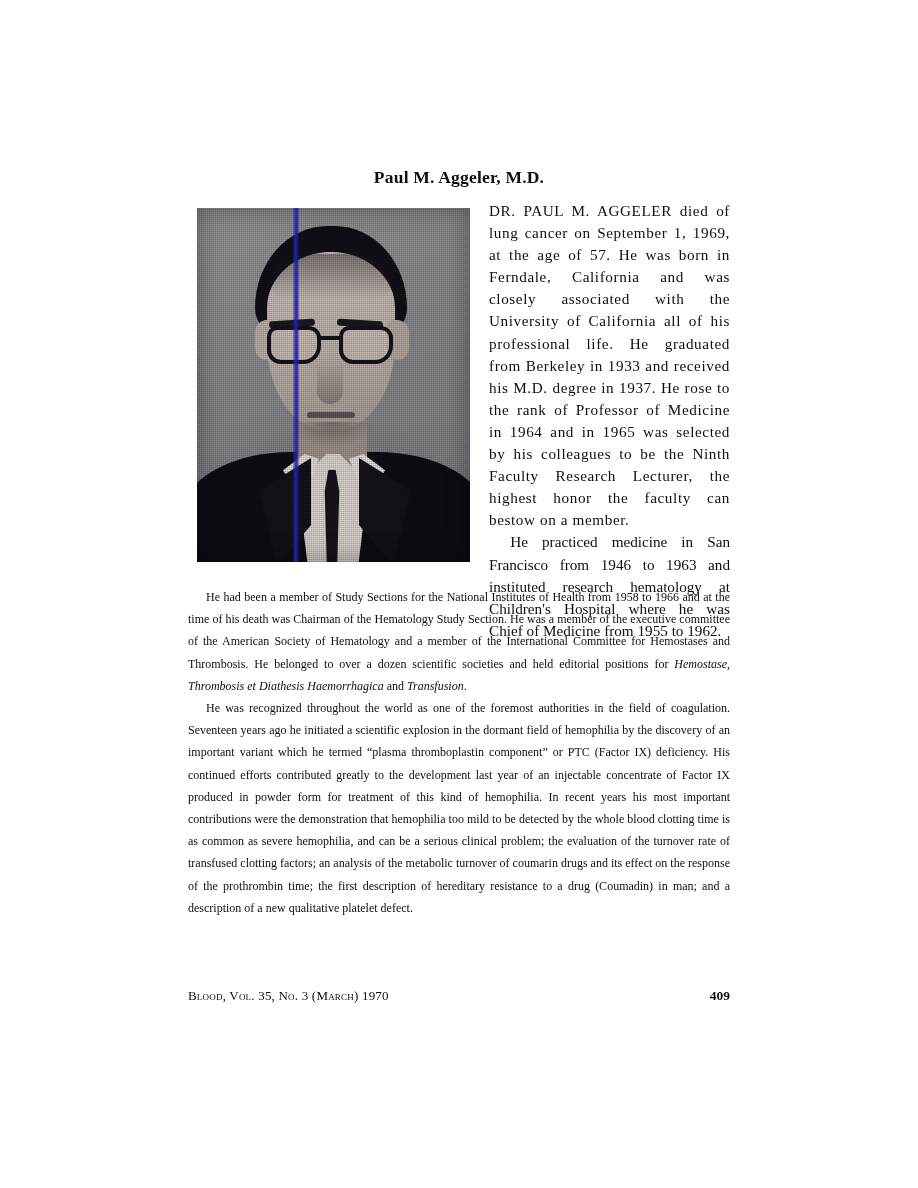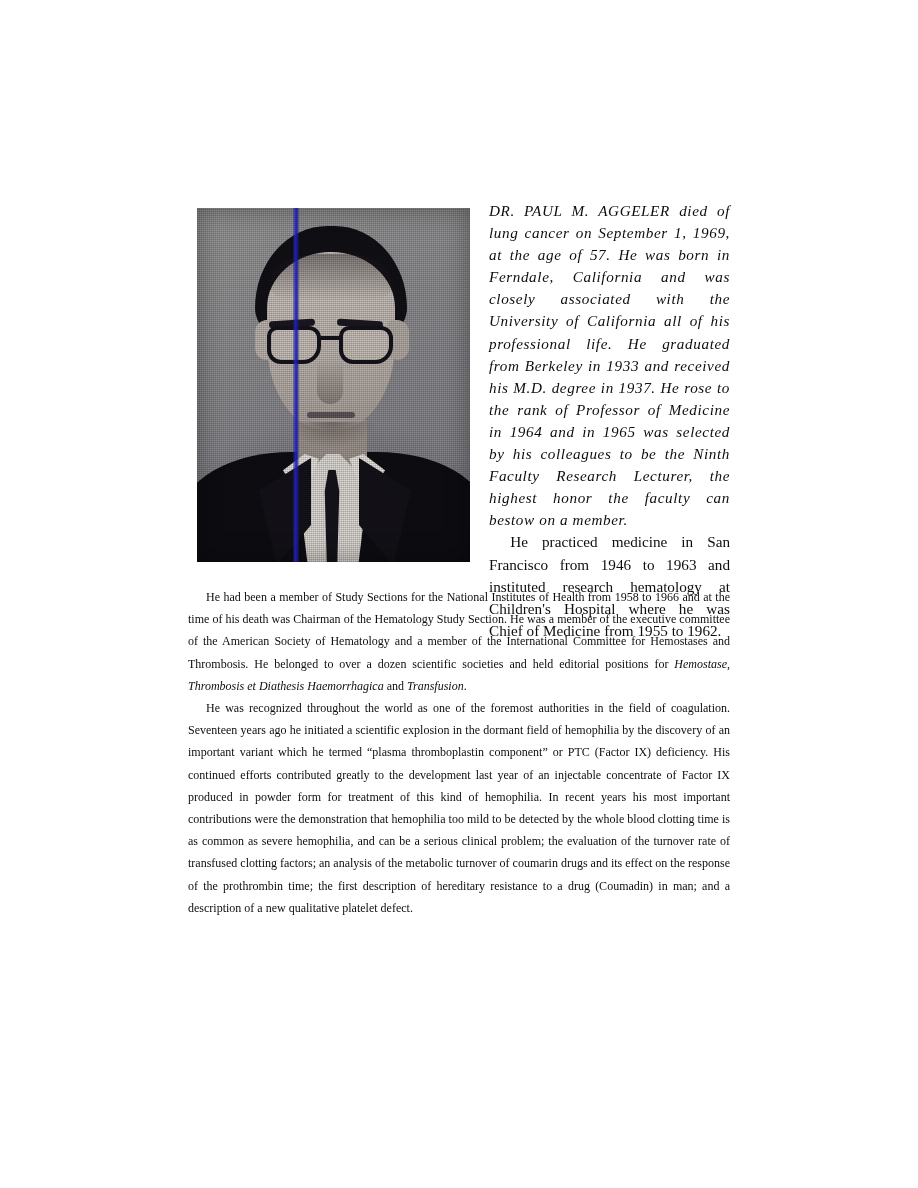--- a/index.html
+++ b/index.html
@@ -224,21 +224,20 @@
     font-size: 15.2px;
     line-height: 22.1px;
     text-align: justify;
     text-align-last: left;
     hyphens: none;
   }
   .side-column p { margin: 0; }
   .side-column p + p { text-indent: 1.4em; }
   .side-column .lead-caps {
     letter-spacing: 0.6px;
-    font-style: italic;
   }
 
   
   .body-text {
     position: absolute;
     left: 188px;
     top: 586px;
     width: 542px;
     font-size: 12px;
     line-height: 22.2px;
@@ -269,20 +268,21 @@
   .page-number {
     font-weight: bold;
     font-size: 13.5px;
   }
 </style>
 </head>
 <body>
 
 <div class="page">
 
+  <h1 class="article-title">Paul M. Aggeler, M.D.</h1>
 
   <div class="portrait">
     <div class="backdrop"></div>
     <div class="p-suit"></div>
     <div class="p-neck"></div>
     <div class="p-shirt"></div>
     <div class="p-collar-l"></div>
     <div class="p-collar-r"></div>
     <div class="p-tie"></div>
     <div class="p-lapel-l"></div>
@@ -310,14 +310,18 @@
   <div class="side-column">
     <p class="lead-caps">DR. PAUL M. AGGELER died of lung cancer on September 1, 1969, at the age of 57. He was born in Ferndale, California and was closely associated with the University of California all of his professional life. He graduated from Berkeley in 1933 and received his M.D. degree in 1937. He rose to the rank of Professor of Medicine in 1964 and in 1965 was selected by his colleagues to be the Ninth Faculty Research Lecturer, the highest honor the faculty can bestow on a member.</p>
     <p>He practiced medicine in San Francisco from 1946 to 1963 and instituted research hematology at Children's Hospital where he was Chief of Medicine from 1955 to 1962.</p>
   </div>
 
   <div class="body-text">
     <p><span>He had been a member of Study Sections for the National Institutes of Health from 1958 to 1966 and at the time of his death was Chairman of the Hematology Study Section. He was a member of the executive committee of the American Society of Hematology and a member of the International Committee for Hemostases and Thrombosis. He belonged to over a dozen scientific societies and held editorial positions for </span><em>Hemostase, Thrombosis et Diathesis Haemorrhagica</em><span> and </span><em>Transfusion</em><span>.</span></p>
     <p>He was recognized throughout the world as one of the foremost authorities in the field of coagulation. Seventeen years ago he initiated a scientific explosion in the dormant field of hemophilia by the discovery of an important variant which he termed “plasma thromboplastin component” or PTC (Factor IX) deficiency. His continued efforts contributed greatly to the development last year of an injectable concentrate of Factor IX produced in powder form for treatment of this kind of hemophilia. In recent years his most important contributions were the demonstration that hemophilia too mild to be detected by the whole blood clotting time is as common as severe hemophilia, and can be a serious clinical problem; the evaluation of the turnover rate of transfused clotting factors; an analysis of the metabolic turnover of coumarin drugs and its effect on the response of the prothrombin time; the first description of hereditary resistance to a drug (Coumadin) in man; and a description of a new qualitative platelet defect.</p>
   </div>
 
+  <div class="footer">
+    <span class="footer-citation">Blood, Vol. 35, No. 3 (March) 1970</span>
+    <span class="page-number">409</span>
+  </div>
 
 </div>
 
 </body></html>

